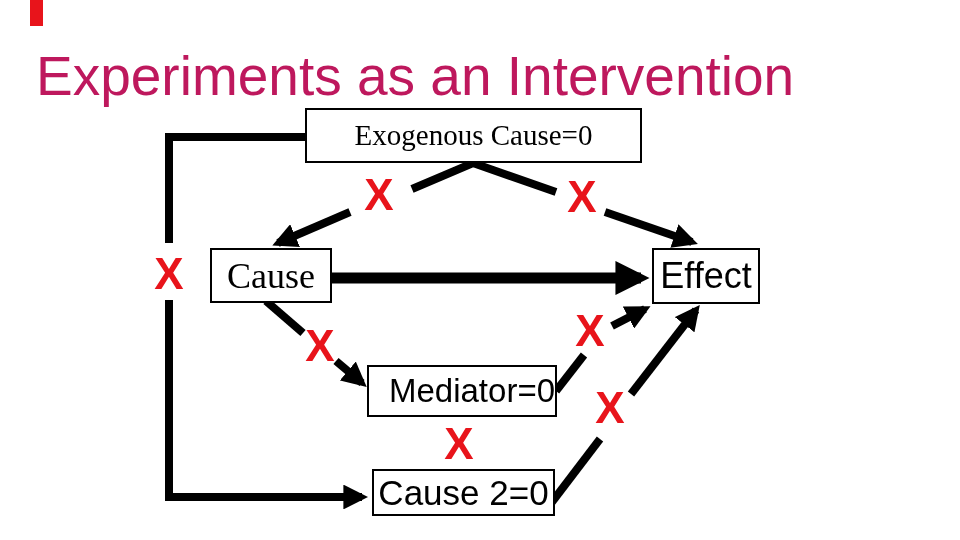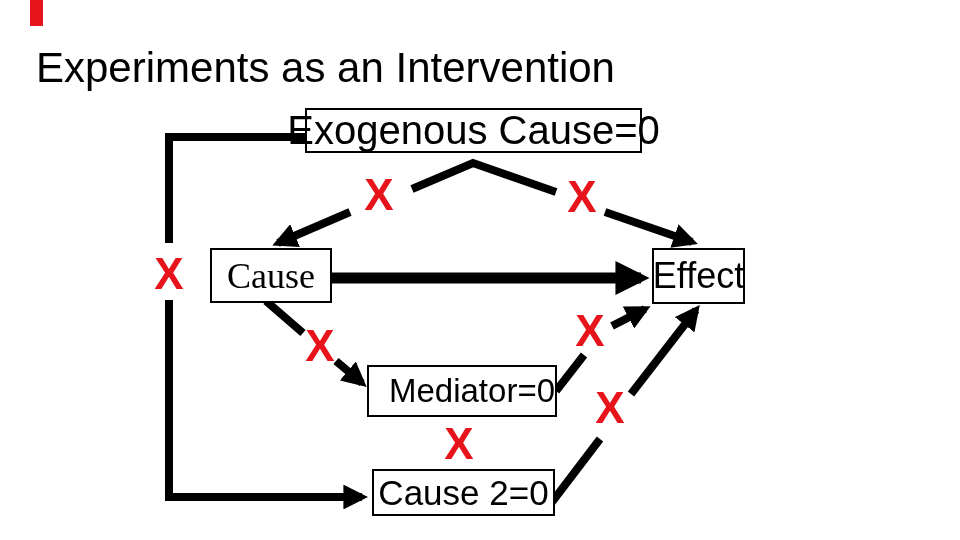--- a/index.html
+++ b/index.html
@@ -13,41 +13,41 @@
   }
   .accent-bar {
     position: absolute;
     left: 30px; top: 0; width: 13px; height: 26px;
     background: var(--red, #e8141b);
   }
   .title {
     position: absolute;
     left: 36px; top: 44px;
     margin: 0;
-    font-size: 42px;
+    font-size: 55px;
     font-weight: 400;
-    color: #000000;
+    color: #be185d;
     white-space: nowrap;
     letter-spacing: 0px;
   }
   .edges { position: absolute; left: 0; top: 0; }
   .node {
     position: absolute;
     box-sizing: border-box;
     background: #ffffff;
     border: 2px solid #000000;
     display: flex;
     align-items: center;
     justify-content: center;
     color: #000000;
     white-space: nowrap;
   }
-  #n-exogenous { left: 305px; top: 108px; width: 337px; height: 45px; font-size: 40px; }
+  #n-exogenous { left: 305px; top: 108px; width: 337px; height: 55px; font-size: 29px; font-family: Liberation Serif, serif; }
   #n-cause     { left: 210px; top: 248px; width: 122px; height: 55px; font-size: 36px; font-family: Liberation Serif, serif; }
-  #n-effect    { left: 652px; top: 248px; width: 93px; height: 56px; font-size: 36px; }
+  #n-effect    { left: 652px; top: 248px; width: 108px; height: 56px; font-size: 36px; }
   #n-mediator  { left: 367px; top: 365px; width: 190px; height: 52px; font-size: 33px; justify-content: flex-end; }
   #n-cause2    { left: 372px; top: 469px; width: 183px; height: 47px; font-size: 35px; }
   .xmark {
     position: absolute;
     transform: translate(-50%, -50%);
     color: var(--red, #e8141b);
     font-size: 44px;
     font-weight: 700;
     line-height: 1;
   }

